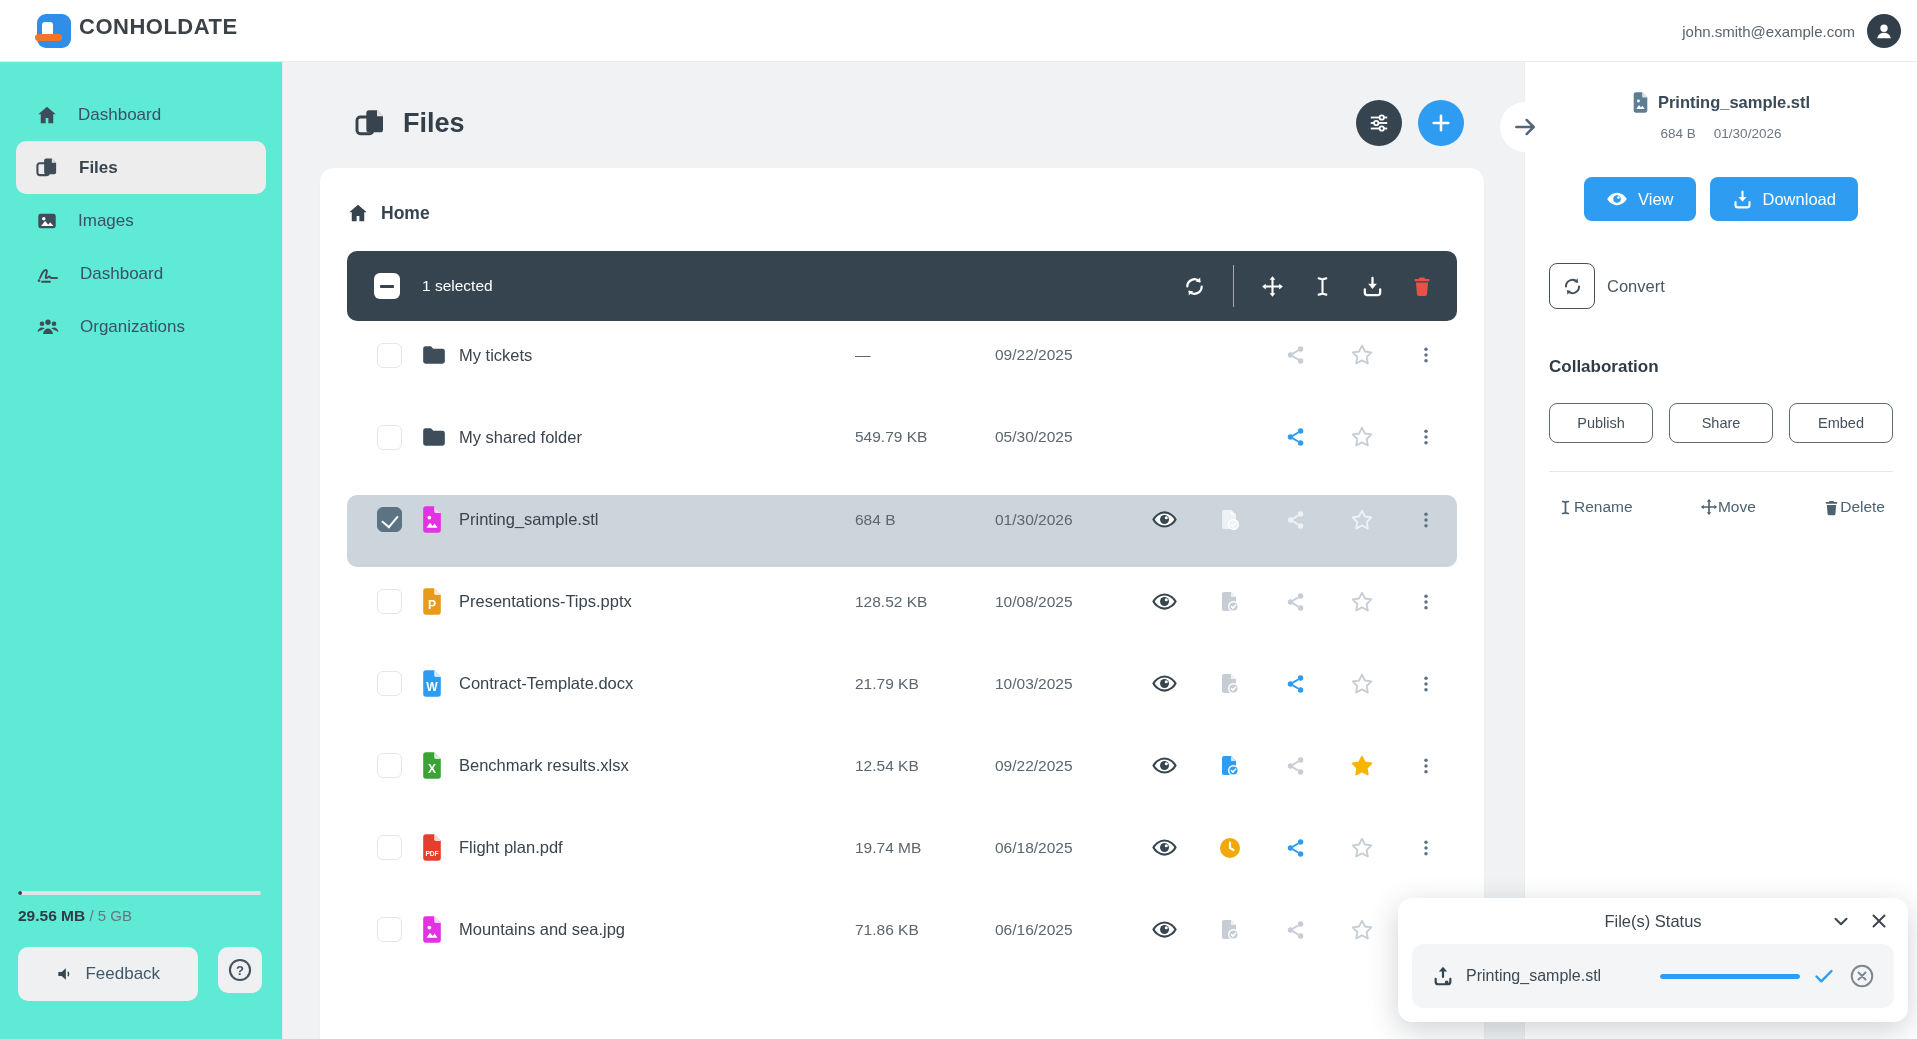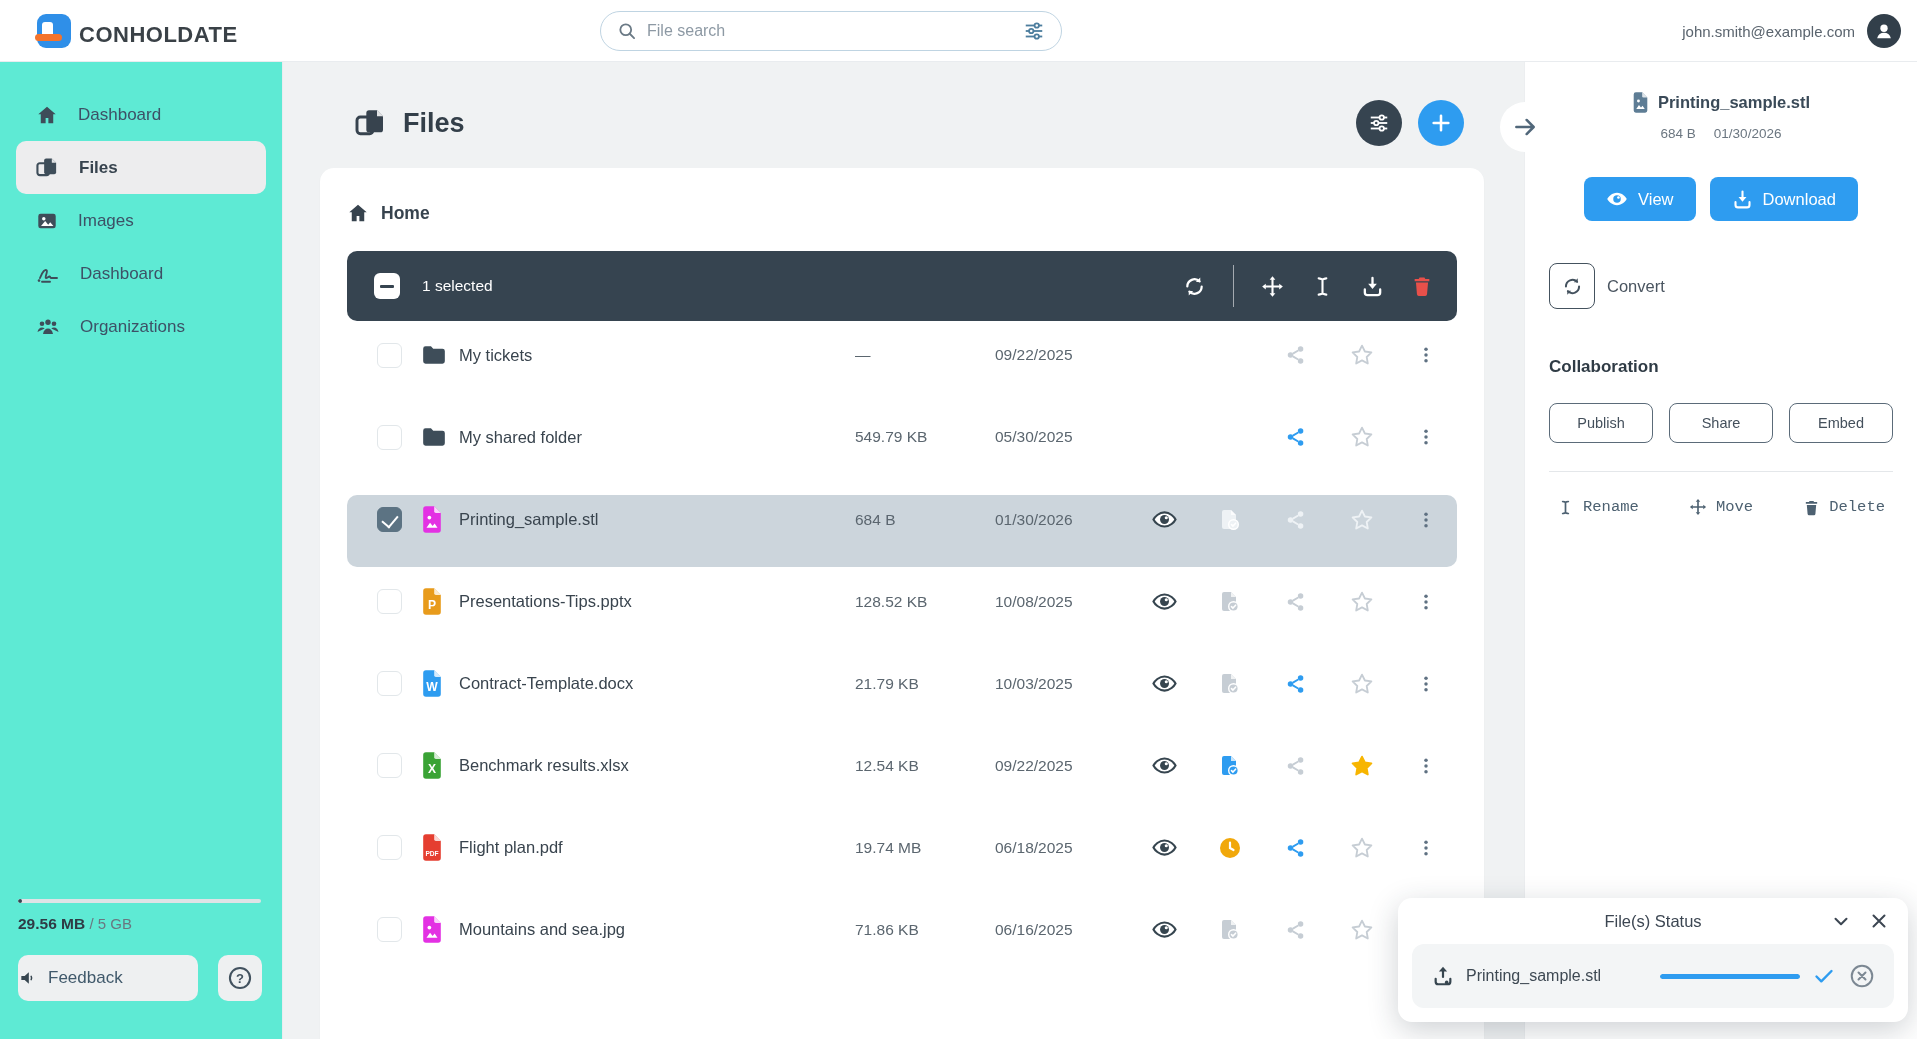--- a/index.html
+++ b/index.html
@@ -2,21 +2,21 @@
 <html><head>
 <meta charset="utf-8">
 <style>
   * { margin:0; padding:0; box-sizing:border-box; }
   html,body { width:1917px; height:1039px; overflow:hidden; background:#fff;
     font-family:"Liberation Sans","DejaVu Sans",sans-serif; color:#39444e; }
 
   
   .topbar { position:absolute; left:0; top:0; width:1917px; height:62px; background:#fff;
     border-bottom:1px solid #e9ecef; z-index:30; }
-  .brand { position:absolute; left:37px; top:14px; display:flex; align-items:flex-end; gap:8px; }
+  .brand { position:absolute; left:37px; top:14px; display:flex; align-items:flex-start; gap:8px; }
   .logo-mark { width:34px; height:34px; background:#2f8fe8; border-radius:9px; position:relative; }
   .logo-notch { position:absolute; left:5px; top:8px; width:11px; height:15px; background:#fff; border-radius:3px; }
   .logo-bar { position:absolute; left:-2px; bottom:7px; width:27px; height:7px; background:#f4742c; border-radius:4px; }
   .brand-text { font-size:22px; font-weight:700; letter-spacing:.5px; color:#3a4147; }
   .searchbox { position:absolute; left:600px; top:11px; width:462px; height:40px; border:1px solid #bfd4e2;
     border-radius:20px; display:flex; align-items:center; padding:0 16px; gap:10px; background:#fff; }
   .searchbox input { border:none; outline:none; flex:1; font-size:16px; color:#45505a;
     font-family:"Liberation Sans","DejaVu Sans",sans-serif; }
   .searchbox input::placeholder { color:#8d99a4; }
   .top-right { position:absolute; right:16px; top:0; height:62px; display:flex; align-items:center; gap:12px; }
@@ -30,22 +30,22 @@
   .nav-item { display:flex; align-items:center; gap:20px; height:53px; margin:0 16px; padding-left:20px;
     border-radius:10px; color:#3d5166; font-size:17px; cursor:pointer; }
   .nav-item .ic { color:#3e4d59; }
   .nav-item.active { background:#ededee; font-weight:700; color:#37434e; }
   .side-bottom { position:absolute; left:0; bottom:0; width:100%; padding:0 20px 38px 18px; }
   .storage-track { width:243px; height:4px; background:#dfe3e6; border-radius:2px; overflow:hidden; margin-bottom:12px; }
   .storage-fill { height:100%; background:#364450; border-radius:2px; }
   .storage-text { font-size:15px; color:#6a7680; margin-bottom:22px; }
   .storage-text b { color:#2f3b45; font-size:15.5px;margin-top:10px; }
   .bottom-btns { display:flex; gap:20px; }
-  .feedback-btn { width:186px; height:46px; background:#eef0f1; border:none; border-radius:10px;
-    display:flex; align-items:center; gap:10px; font-size:17px; color:#40596b;
+  .feedback-btn { width:186px; height:54px; background:#eef0f1; border:none; border-radius:10px;
+    display:flex; align-items:center; justify-content:center; gap:10px; font-size:17px; color:#40596b;
     font-family:"Liberation Sans","DejaVu Sans",sans-serif; cursor:pointer; }
   .help-btn { width:46px; height:46px; background:#eef0f1; border:none; border-radius:10px;
     display:flex; align-items:center; justify-content:center; cursor:pointer; }
 
   
   .main { position:absolute; left:283px; top:62px; right:393px; bottom:0; background:#f0f2f3; }
   .main-header { display:flex; align-items:center; padding:38px 60px 0 72px; }
   .page-title-wrap { display:flex; align-items:center; gap:16px; color:#37434e; }
   .page-title { font-size:27px; font-weight:700; color:#333f49; }
   .header-actions { margin-left:auto; display:flex; gap:16px; }
@@ -108,22 +108,22 @@
   .convert-row { margin-top:42px; display:flex; align-items:center; gap:12px; }
   .btn-outline-sq { width:46px; height:46px; border:1px solid #44525e; border-radius:8px; background:#fff;
     color:#44525e; display:flex; align-items:center; justify-content:center; cursor:pointer; }
   .convert-label { font-size:16.5px; color:#4a5560; }
   .collab-title { margin-top:48px; font-size:17px; font-weight:700; color:#2f3b45; }
   .collab-btns { margin-top:26px; display:flex; gap:16px; }
   .btn-outline { flex:1; height:40px; border:1px solid #5b6b79; border-radius:8px; background:#fff;
     font-size:14.5px; color:#44505c; cursor:pointer; font-family:"Liberation Sans","DejaVu Sans",sans-serif; }
   .panel-divider { margin-top:28px; border:none; border-top:1px solid #e4e7ea; }
   .panel-actions { margin-top:26px; display:flex; justify-content:space-between; padding:0 8px; }
-  .pact { background:none; border:none; display:flex; align-items:center; gap:9px; font-size:15.5px;
-    color:#4d6171; cursor:pointer; font-family:Liberation Mono, monospace; }
+  .pact { background:none; border:none; display:flex; align-items:center; font-size:15.5px;
+    color:#4d6171; cursor:pointer; font-family:Liberation Sans, sans-serif; }
 
   
   .status-popup { position:absolute; right:9px; bottom:17px; width:510px; background:#fff; border-radius:14px;
     box-shadow:0 8px 30px rgba(30,45,60,.22); z-index:40; padding-bottom:14px; }
   .sp-header { position:relative; height:46px; display:flex; align-items:center; justify-content:center; }
   .sp-title { font-size:16.5px; color:#3c4652; }
   .sp-header-btns { position:absolute; right:18px; top:0; height:46px; display:flex; align-items:center; gap:16px; }
   .sp-hbtn { background:none; border:none; color:#3c4652; display:flex; cursor:pointer; padding:0; }
   .sp-row { margin:0 14px; height:64px; background:#f3f5f6; border-radius:12px; display:flex;
     align-items:center; padding:0 18px 0 20px; gap:12px; }
@@ -136,39 +136,20 @@
 </head>
 <body>
 
 <header class="topbar">
   <div class="brand">
     <div class="logo-mark">
       <span class="logo-notch"></span>
         <span class="logo-bar"></span>
     </div>
     <span class="brand-text">CONHOLDATE</span>
-  </div>
-  <div class="searchbox">
-    <span class="ic">
-      <svg width="20" height="20" viewBox="0 0 24 24">
-          <circle cx="10.5" cy="10.5" r="6.5" fill="none" stroke="#6b7a86" stroke-width="2.2"></circle>
-          <line x1="15.3" y1="15.3" x2="20.5" y2="20.5" stroke="#6b7a86" stroke-width="2.2" stroke-linecap="round"></line>
-        </svg>
-    </span>
-    <input type="text" placeholder="File search" style="">
-    <span class="ic">
-      <svg width="22" height="22" viewBox="0 0 24 24" stroke="#4d7e9e" stroke-width="2" fill="#fff">
-        <line x1="3" y1="6" x2="21" y2="6"></line>
-          <circle cx="15" cy="6" r="2.4"></circle>
-        <line x1="3" y1="12" x2="21" y2="12"></line>
-          <circle cx="9" cy="12" r="2.4"></circle>
-        <line x1="3" y1="18" x2="21" y2="18"></line>
-          <circle cx="15" cy="18" r="2.4"></circle>
-      </svg>
-    </span>
   </div>
   <div class="top-right">
     <span class="user-email">john.smith@example.com</span>
     <button class="avatar" style="border:none;cursor:pointer">
       <svg width="22" height="22" viewBox="0 0 24 24">
           <circle cx="12" cy="9" r="4" fill="#fff"></circle>
           <path d="M4.5 20c1-4 4-6 7.5-6s6.5 2 7.5 6z" fill="#fff"></path>
         </svg>
     </button>
   </div>

